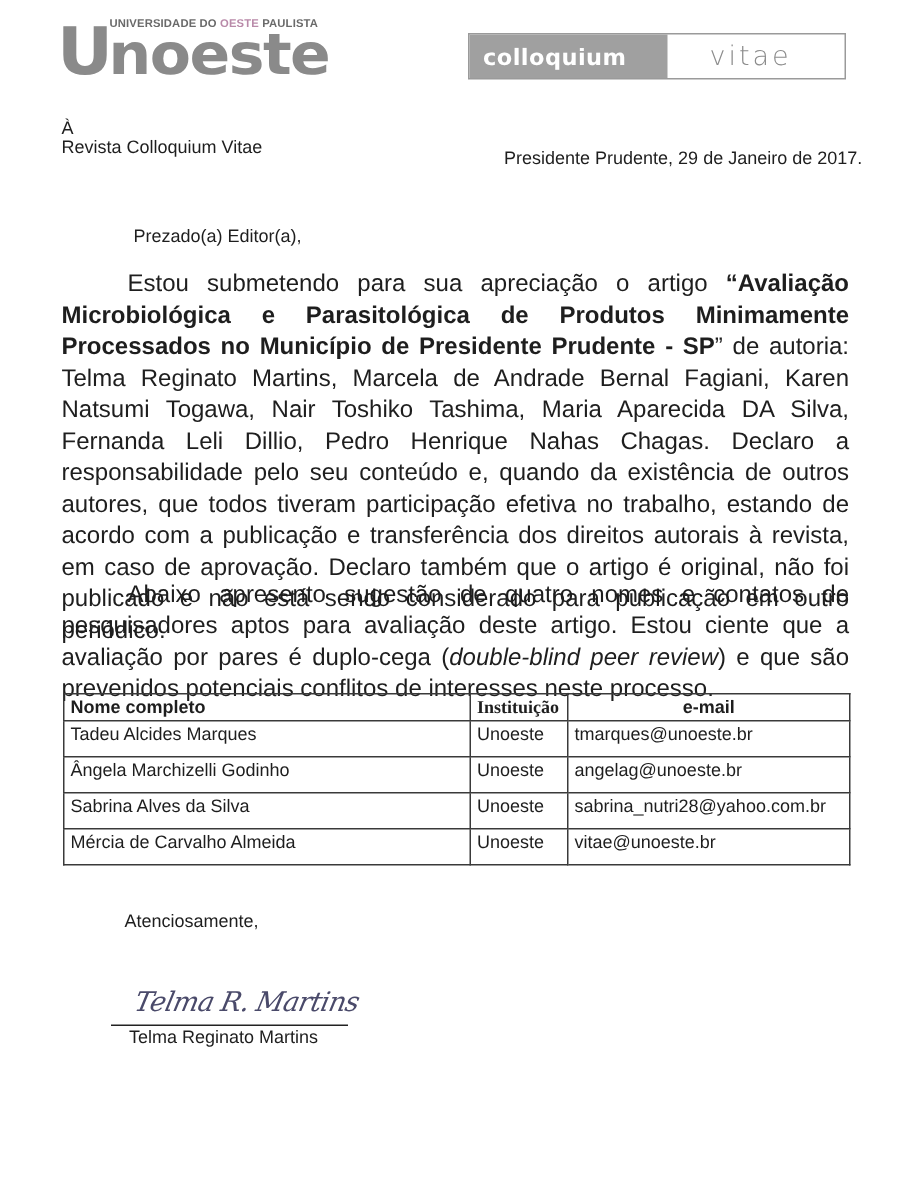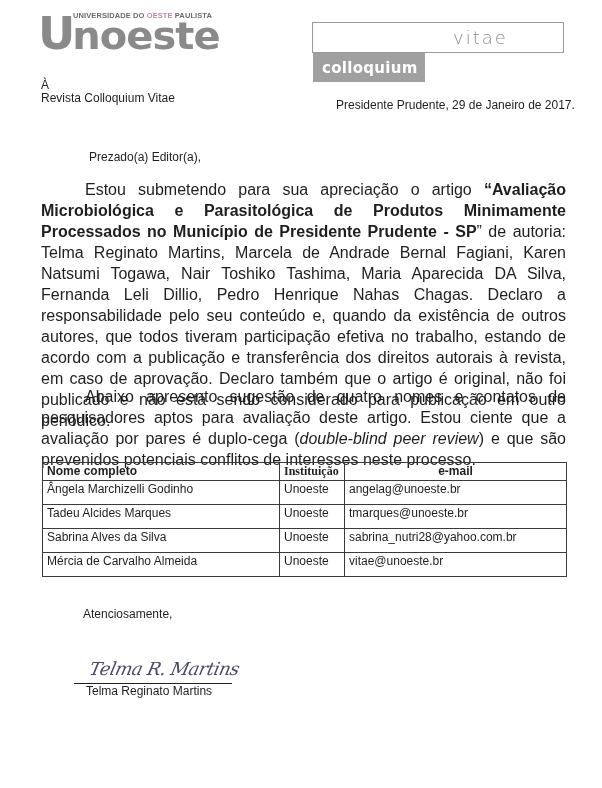--- a/index.html
+++ b/index.html
@@ -22,25 +22,24 @@
       transform: scaleY(0.95); transform-origin: top left;
       font-family: "DejaVu Sans", sans-serif;
     }
     .logo-main .u { font-size: 46px; letter-spacing: -3px; }
 
     .colloquium-box {
       left: 312px; top: 22px; width: 250px; height: 29px;
       border: 1px solid #9a9a9a; display: flex;
     }
     .colloquium-left {
-      width: 112px; height: 100%; background: #a0a0a0; color: #ffffff;
+      width: 132px; height: 100%; background: #a0a0a0; color: #ffffff;
       font-weight: bold; font-size: 15px; display: flex; align-items: center;
       padding-left: 9px; box-sizing: border-box; letter-spacing: 0.3px;
       font-family: "DejaVu Sans", sans-serif;
-      margin-top: 30px;
     }
     .colloquium-right {
       flex: 1; color: #8c8c8c; font-size: 18px; display: flex; align-items: center;
       padding-left: 28px; box-sizing: border-box; letter-spacing: 2px;
       font-family: "DejaVu Sans", sans-serif; font-weight: 300;
     }
 
     .text { font-size: 12px; line-height: 14px; white-space: nowrap; }
 
     .para {
@@ -52,21 +51,21 @@
       left: 42px; top: 462px; width: 525px; border-collapse: collapse;
       font-size: 12px;
     }
     table.reviewers th, table.reviewers td {
       border: 1px solid #3a3a3a; padding: 0 4px; text-align: left;
       vertical-align: top; box-sizing: border-box;
     }
     table.reviewers th { height: 17px; line-height: 17px; font-weight: bold; }
     table.reviewers td { height: 24px; line-height: 17px; }
     table.reviewers th.email-h { text-align: center; }
-    .col-name { width: 237px; }
+    .col-name { width: 271px; }
     .col-inst { width: 65px; font-family: Liberation Serif, serif; }
 
     .sig-line {
       left: 74px; top: 683px; width: 158px; border-top: 1.2px solid #222;
     }
     .signature {
       left: 90px; top: 658px; font-family: "DejaVu Serif", serif;
       font-style: italic; font-size: 18px; color: #4a4a6a;
       letter-spacing: -0.5px; transform: skewX(-12deg);
     }
@@ -104,28 +103,28 @@
 <table class="abs reviewers">
   <thead>
     <tr>
       <th class="col-name">Nome completo</th>
       <th class="col-inst">Instituição</th>
       <th class="email-h">e-mail</th>
     </tr>
   </thead>
   <tbody>
     <tr>
+      <td>Tadeu Alcides Marques</td>
+      <td>Unoeste</td>
+      <td>tmarques@unoeste.br</td>
+    </tr>
+    <tr>
       <td>Ângela Marchizelli Godinho</td>
       <td>Unoeste</td>
       <td>angelag@unoeste.br</td>
-    </tr>
-    <tr>
-      <td>Tadeu Alcides Marques</td>
-      <td>Unoeste</td>
-      <td>tmarques@unoeste.br</td>
     </tr>
     <tr>
       <td>Sabrina Alves da Silva</td>
       <td>Unoeste</td>
       <td>sabrina_nutri28@yahoo.com.br</td>
     </tr>
     <tr>
       <td>Mércia de Carvalho Almeida</td>
       <td>Unoeste</td>
       <td>vitae@unoeste.br</td>

